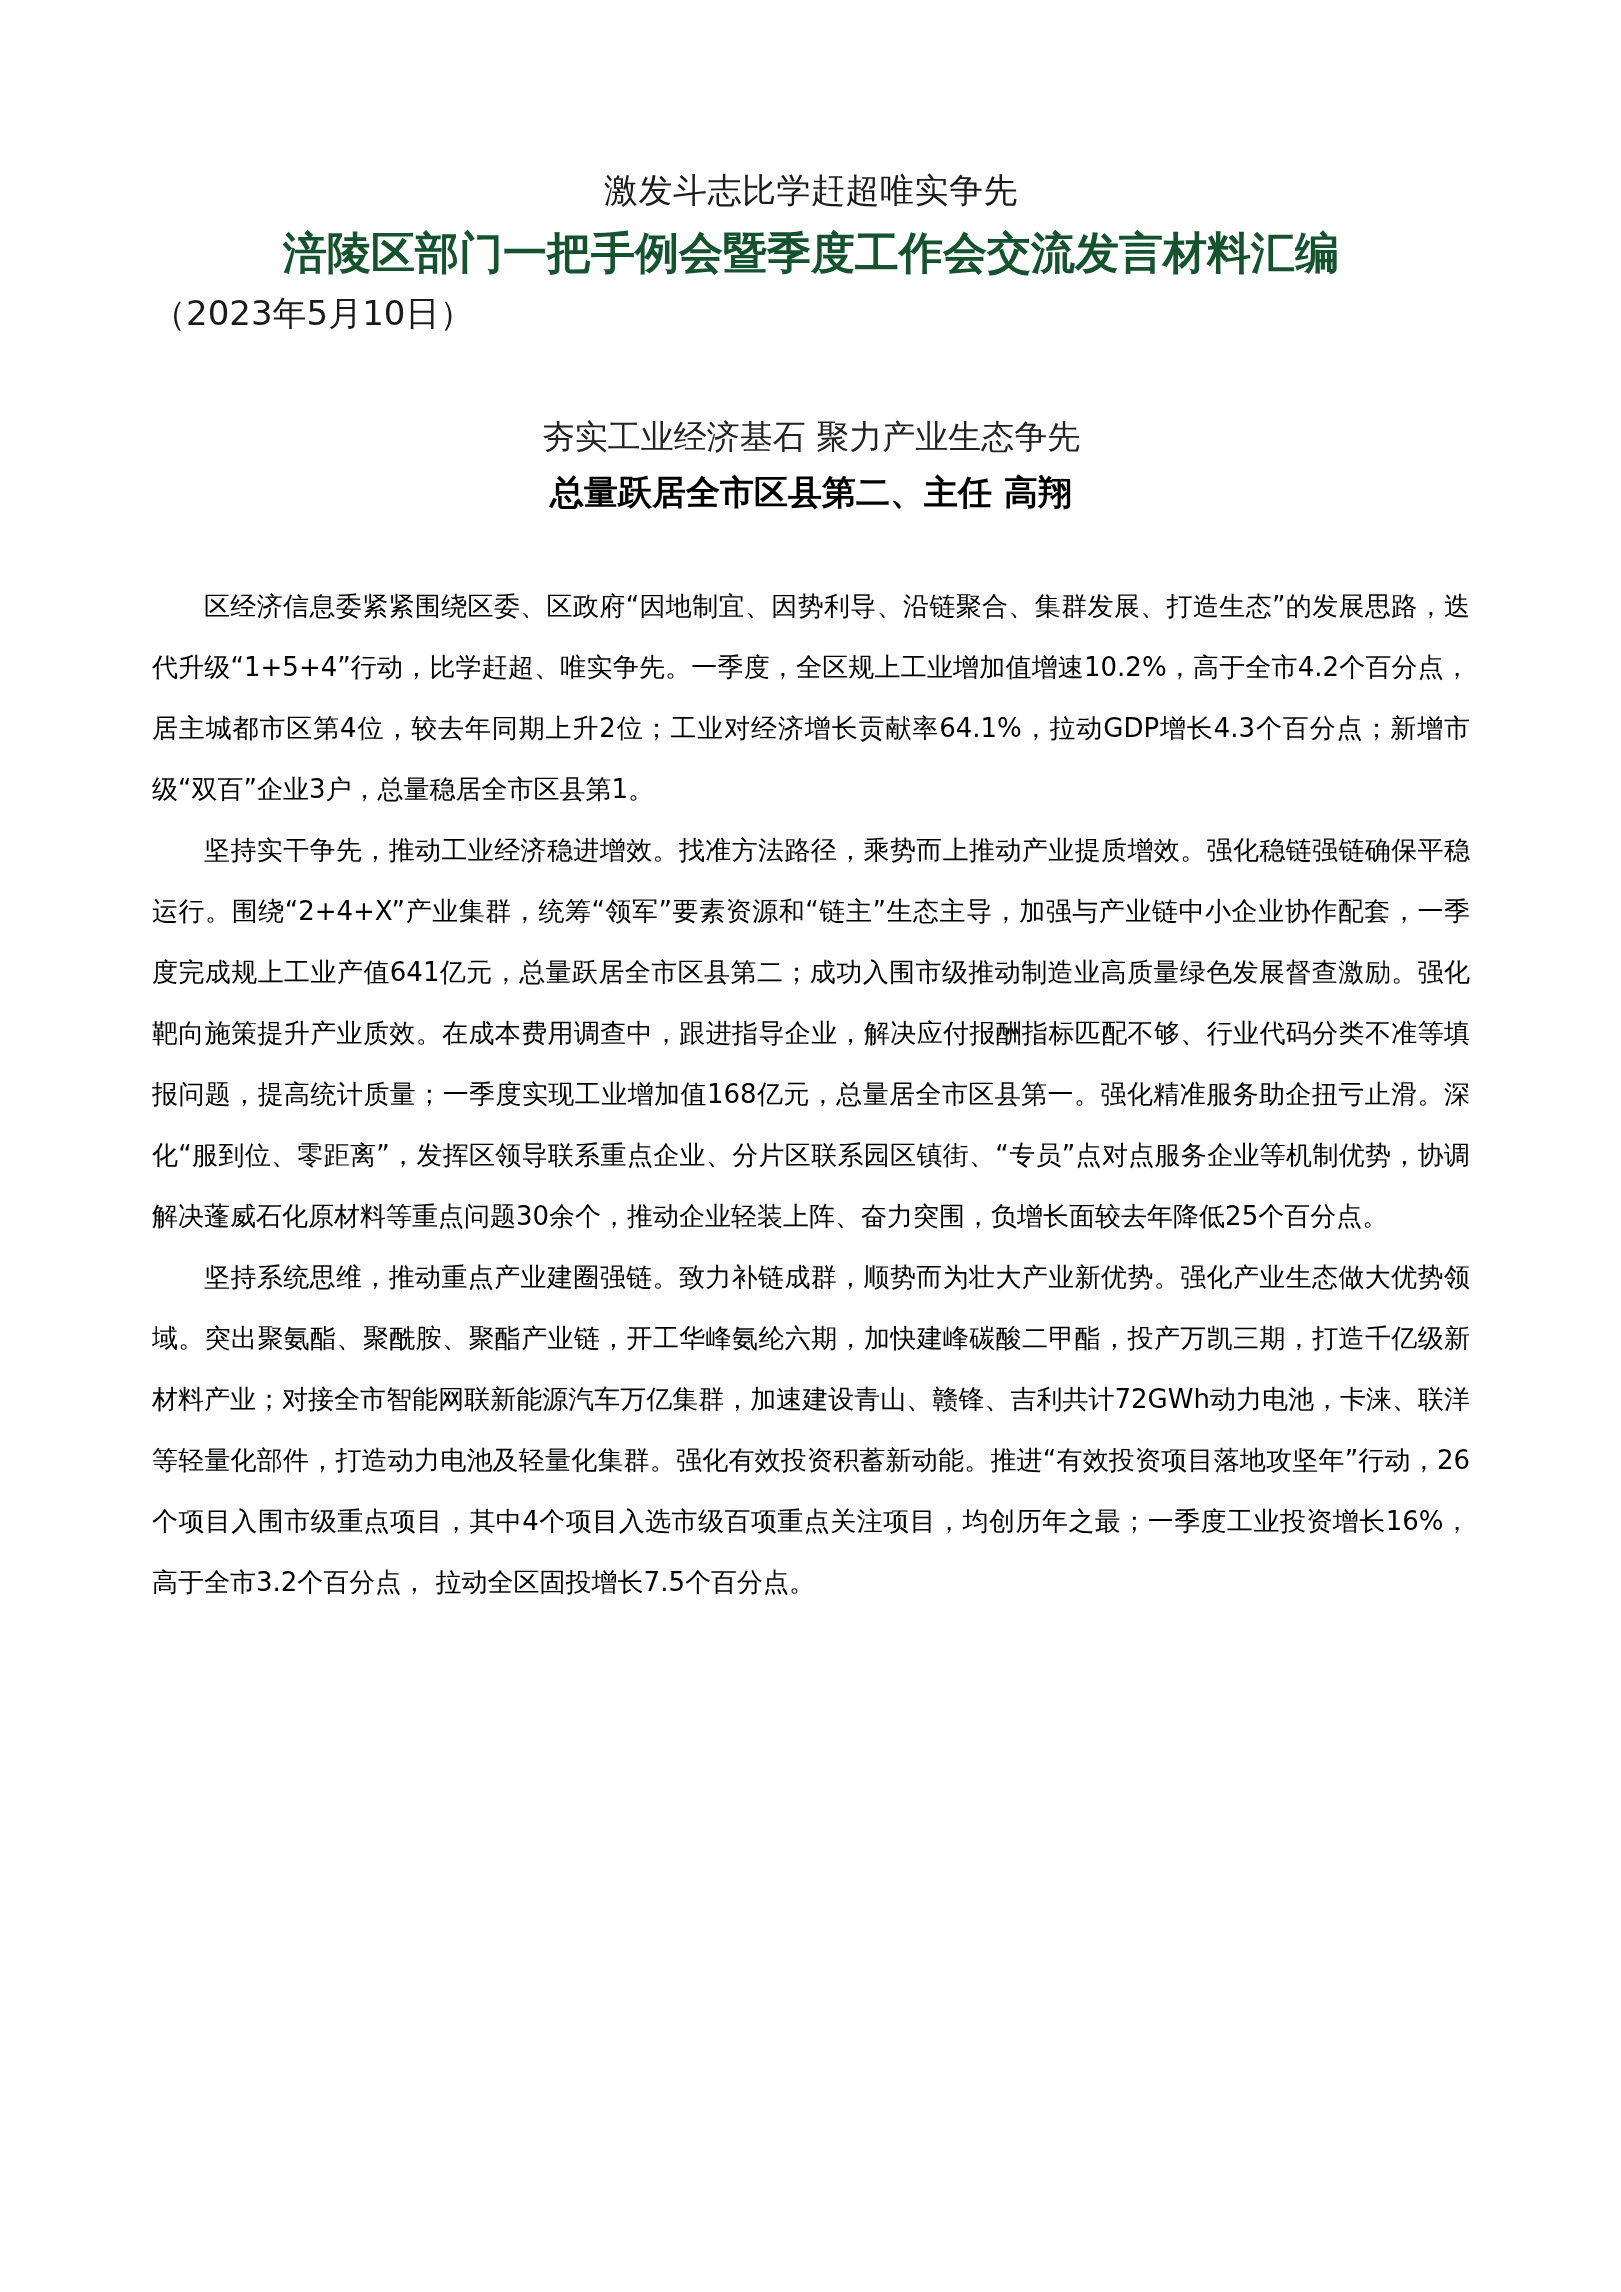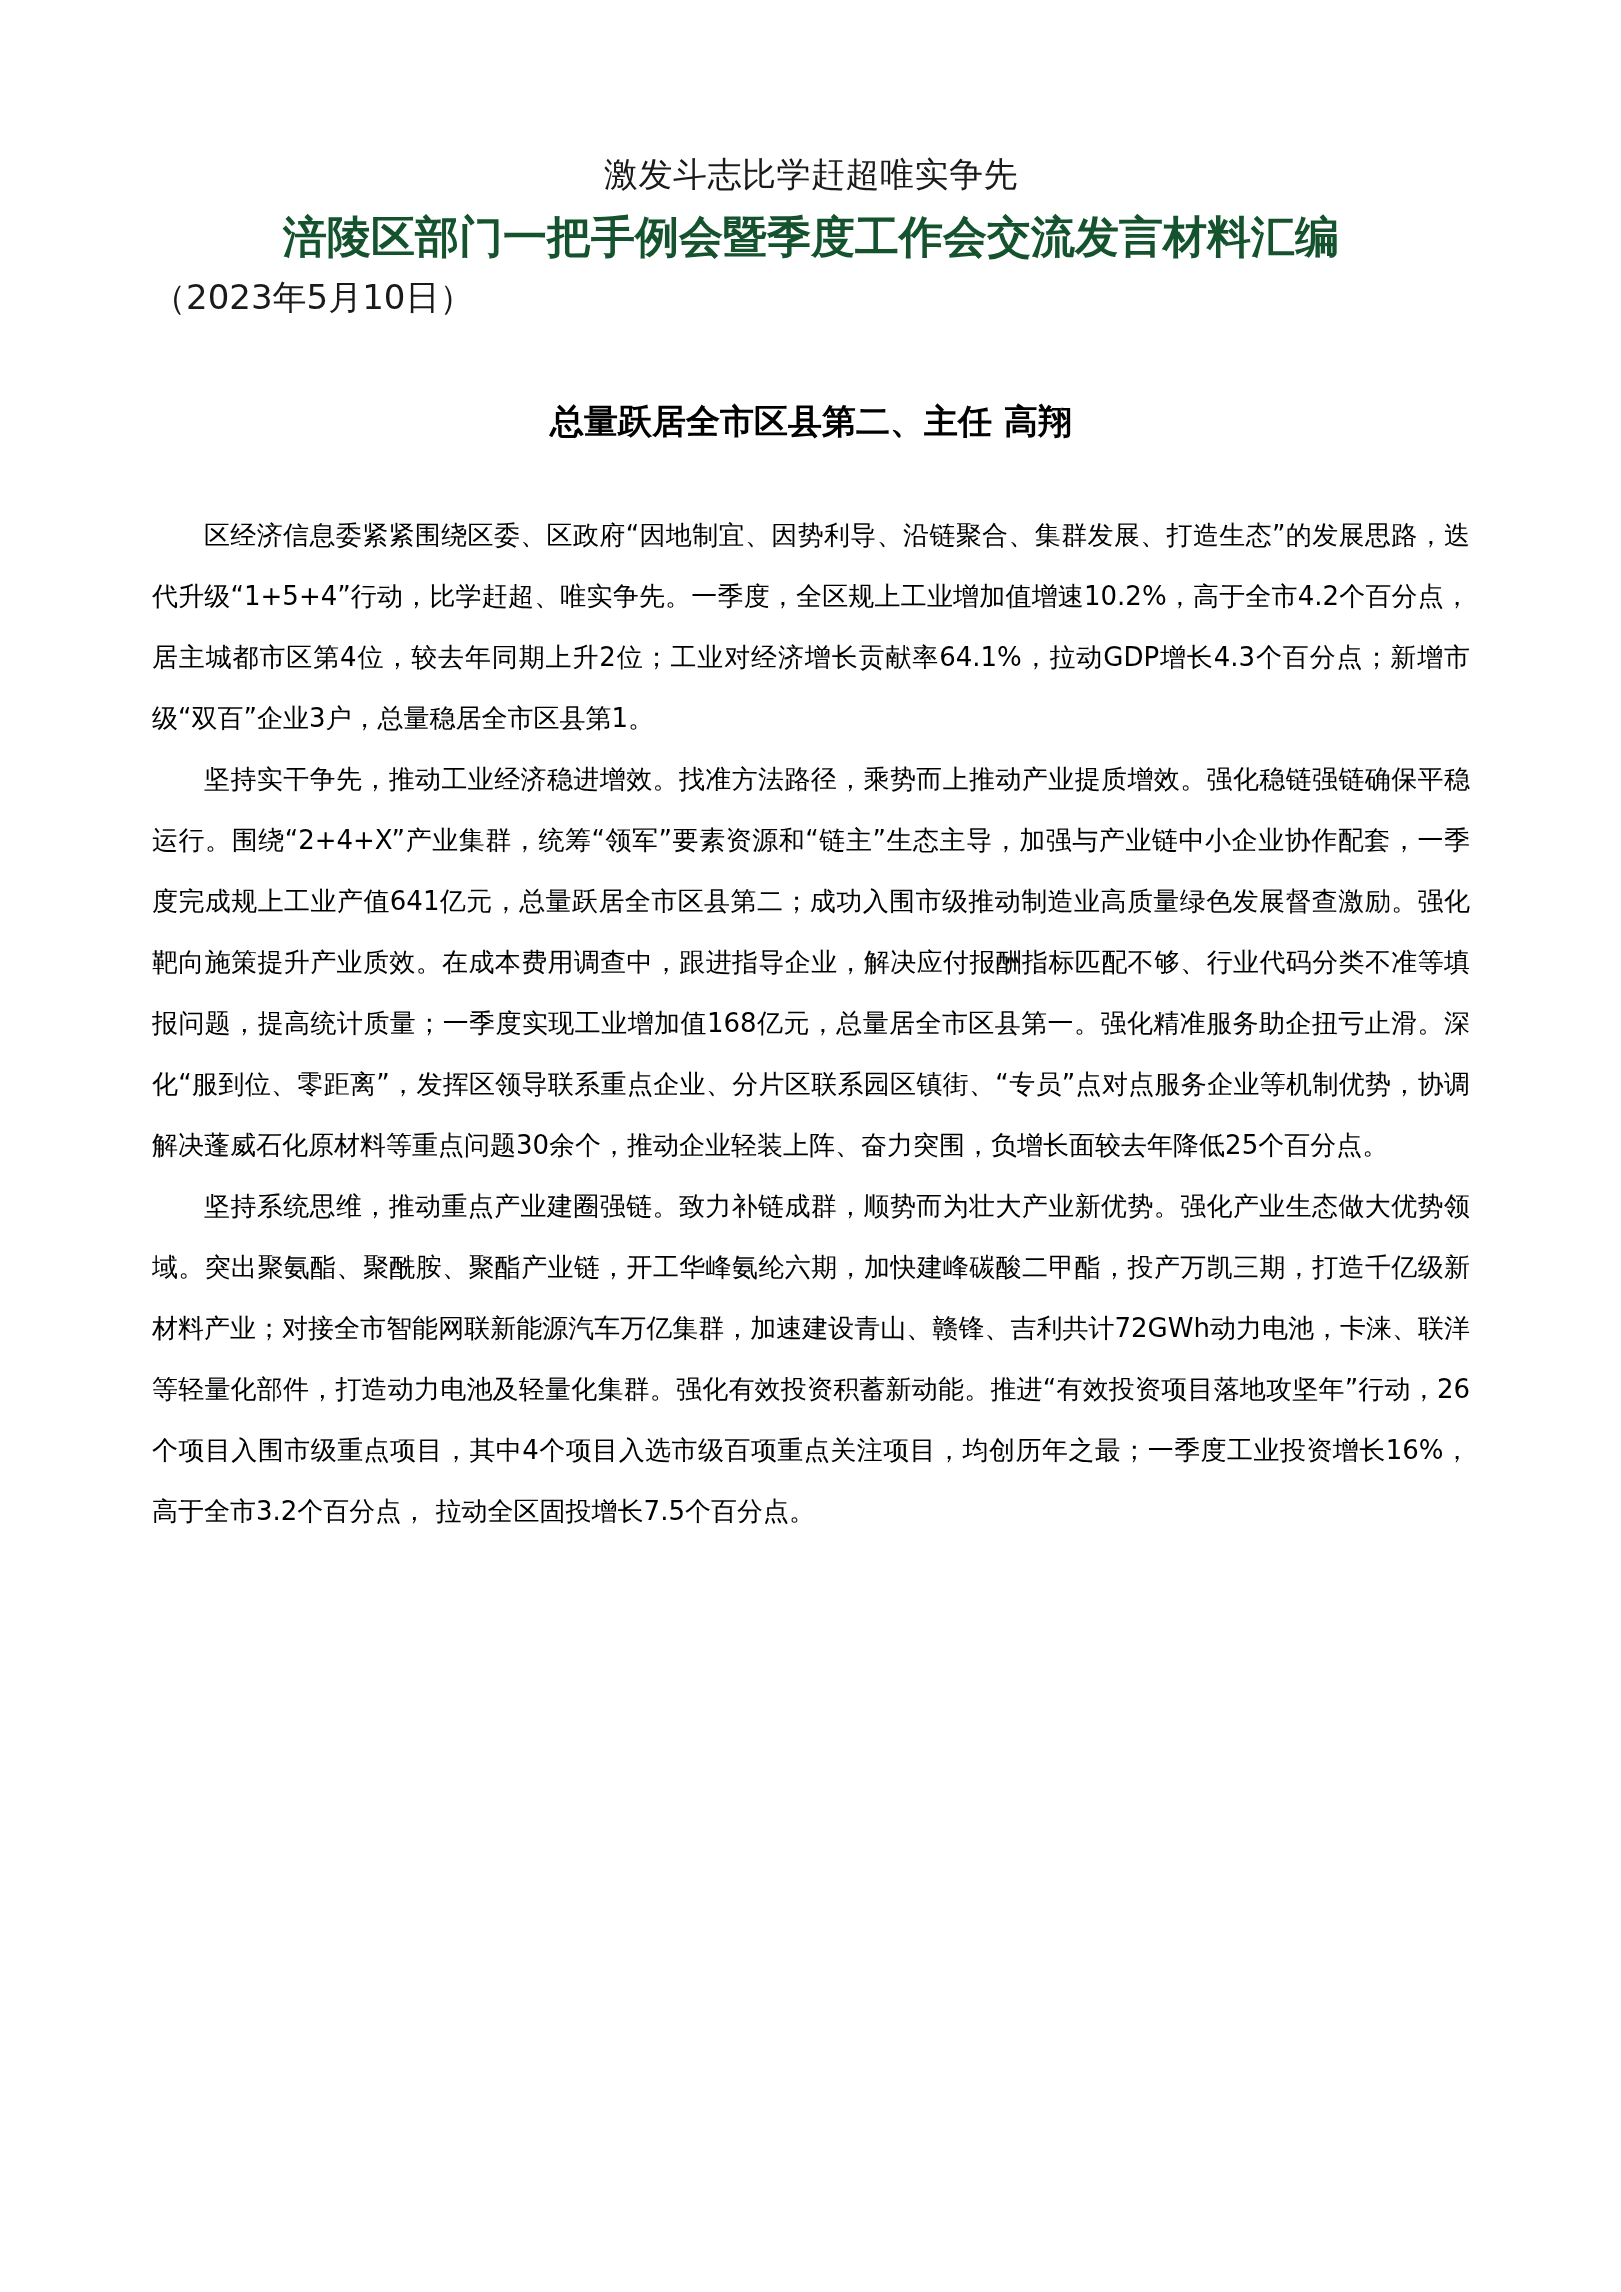--- a/index.html
+++ b/index.html
@@ -18,21 +18,21 @@
     width: 1621px;
     height: 2293px;
     margin: 0 auto;
     background: #ffffff;
     overflow: hidden;
     box-sizing: border-box;
   }
   .content {
     position: absolute;
     left: 152px;
-    top: 0;
+    top: 16px;
     width: 1318px;
   }
 
   
   .doc-head {
     padding-top: 149px;
   }
   .head-line-1 {
     text-align: center;
     font-size: 34px;
@@ -101,20 +101,21 @@
 <div id="page">
   <div class="content">
 
     <div class="doc-head">
       <div class="head-line-1">激发斗志比学赶超唯实争先</div>
       <div class="head-line-2">涪陵区部门一把手例会暨季度工作会交流发言材料汇编</div>
       <div class="head-line-3">（2023年5月10日）</div>
     </div>
 
     <div class="sub-head">
+      <div class="sub-line-1">夯实工业经济基石  聚力产业生态争先</div>
       <div class="sub-line-2">总量跃居全市区县第二、主任  高翔</div>
     </div>
 
     <div class="body-block">
       <p class="para">区经济信息委紧紧围绕区委、区政府“因地制宜、因势利导、沿链聚合、集群发展、打造生态”的发展思路，迭代升级“1+5+4”行动，比学赶超、唯实争先。一季度，全区规上工业增加值增速10.2%，高于全市4.2个百分点，居主城都市区第4位，较去年同期上升2位；工业对经济增长贡献率64.1%，拉动GDP增长4.3个百分点；新增市级“双百”企业3户，总量稳居全市区县第1。</p>
       <p class="para">坚持实干争先，推动工业经济稳进增效。找准方法路径，乘势而上推动产业提质增效。强化稳链强链确保平稳运行。围绕“2+4+X”产业集群，统筹“领军”要素资源和“链主”生态主导，加强与产业链中小企业协作配套，一季度完成规上工业产值641亿元，总量跃居全市区县第二；成功入围市级推动制造业高质量绿色发展督查激励。强化靶向施策提升产业质效。在成本费用调查中，跟进指导企业，解决应付报酬指标匹配不够、行业代码分类不准等填报问题，提高统计质量；一季度实现工业增加值168亿元，总量居全市区县第一。强化精准服务助企扭亏止滑。深化“服到位、零距离”，发挥区领导联系重点企业、分片区联系园区镇街、“专员”点对点服务企业等机制优势，协调解决蓬威石化原材料等重点问题30余个，推动企业轻装上阵、奋力突围，负增长面较去年降低25个百分点。</p>
       <p class="para">坚持系统思维，推动重点产业建圈强链。致力补链成群，顺势而为壮大产业新优势。强化产业生态做大优势领域。突出聚氨酯、聚酰胺、聚酯产业链，开工华峰氨纶六期，加快建峰碳酸二甲酯，投产万凯三期，打造千亿级新材料产业；对接全市智能网联新能源汽车万亿集群，加速建设青山、赣锋、吉利共计72GWh动力电池，卡涞、联洋等轻量化部件，打造动力电池及轻量化集群。强化有效投资积蓄新动能。推进“有效投资项目落地攻坚年”行动，26个项目入围市级重点项目，其中4个项目入选市级百项重点关注项目，均创历年之最；一季度工业投资增长16%， 高于全市3.2个百分点， 拉动全区固投增长7.5个百分点。</p>
     </div>
 
   </div>

